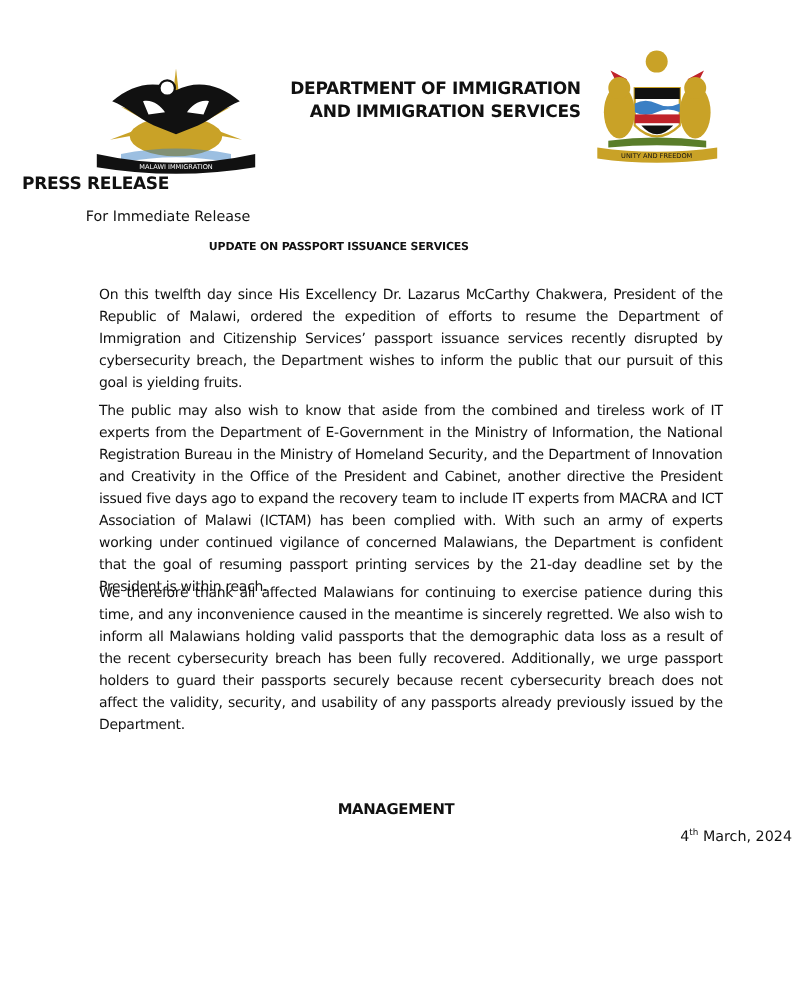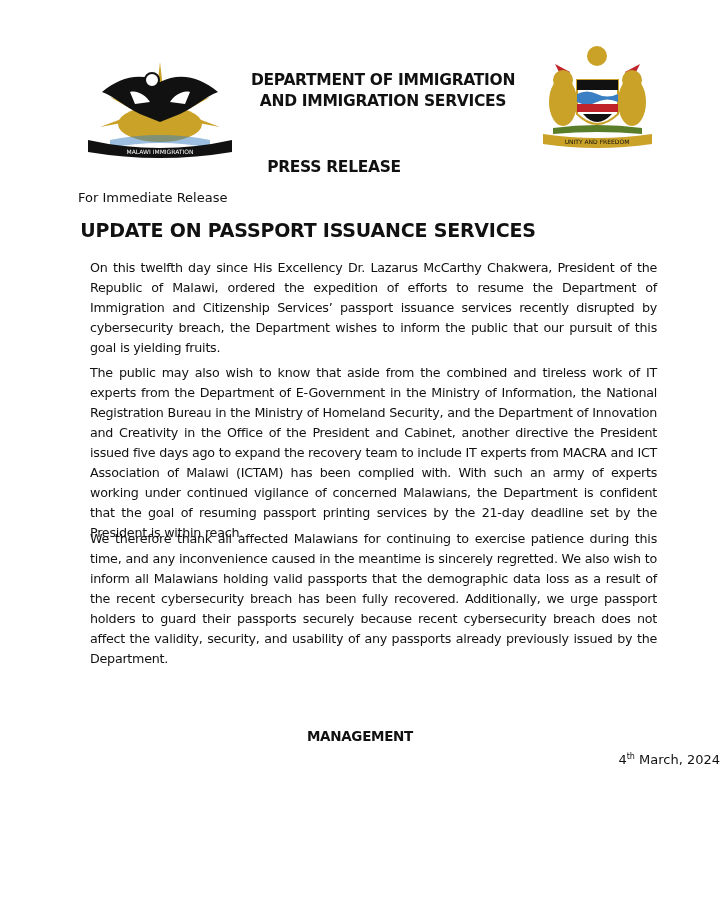--- a/index.html
+++ b/index.html
@@ -1,26 +1,26 @@
 <!DOCTYPE html>
 <html><head>
 <meta charset="utf-8">
 <style>
   html, body { margin: 0; padding: 0; background: #ffffff; }
   body { width: 720px; height: 899px; position: relative; overflow: hidden;
          font-family: "DejaVu Sans", sans-serif; color: #111; }
   .logo-left { position: absolute; left: 80px; top: 52px; width: 160px; height: 108px; }
   .logo-right { position: absolute; left: 535px; top: 42px; width: 125px; height: 115px; }
-  .dept-title { position: absolute; left: 238px; top: 70px; width: 290px; text-align: center;
+  .dept-title { position: absolute; left: 238px; top: 70px; width: 290px; text-align: right;
                 font-size: 15.5px; font-weight: bold; line-height: 21px; letter-spacing: -0.3px; }
-  .press { position: absolute; left: 0; width: 668px; top: 158px; text-align: center;
-           font-size: 15.5px; font-weight: bold; letter-spacing: -0.3px; }
+  .press { position: absolute; left: 0; width: 668px; top: 158px; 
+           font-size: 15.5px; font-weight: bold; letter-spacing: -0.3px; padding-left: 20px; }
   .immediate { position: absolute; left: 78px; top: 190px; font-size: 13px; }
   .subject { position: absolute; left: 0; width: 616px; top: 219px; text-align: center;
-             font-size: 19px; font-weight: bold; letter-spacing: -0.2px; }
+             font-size: 10px; font-weight: bold; letter-spacing: -0.2px; }
   .para { position: absolute; left: 78px; width: 567px; font-size: 12.7px; line-height: 20px;
           text-align: justify; letter-spacing: -0.25px; margin: 12px; }
   .p1 { top: 246px; }
   .p2 { top: 351px; }
   .p3 { top: 517px; }
   .sign { position: absolute; left: 0; width: 720px; top: 728px; text-align: center;
           font-size: 13.5px; font-weight: bold; letter-spacing: -0.3px; }
   .date { position: absolute; left: 0; width: 720px; top: 752px; text-align: right; font-size: 13px; }
   .date sup { font-size: 8px; }
 </style>

